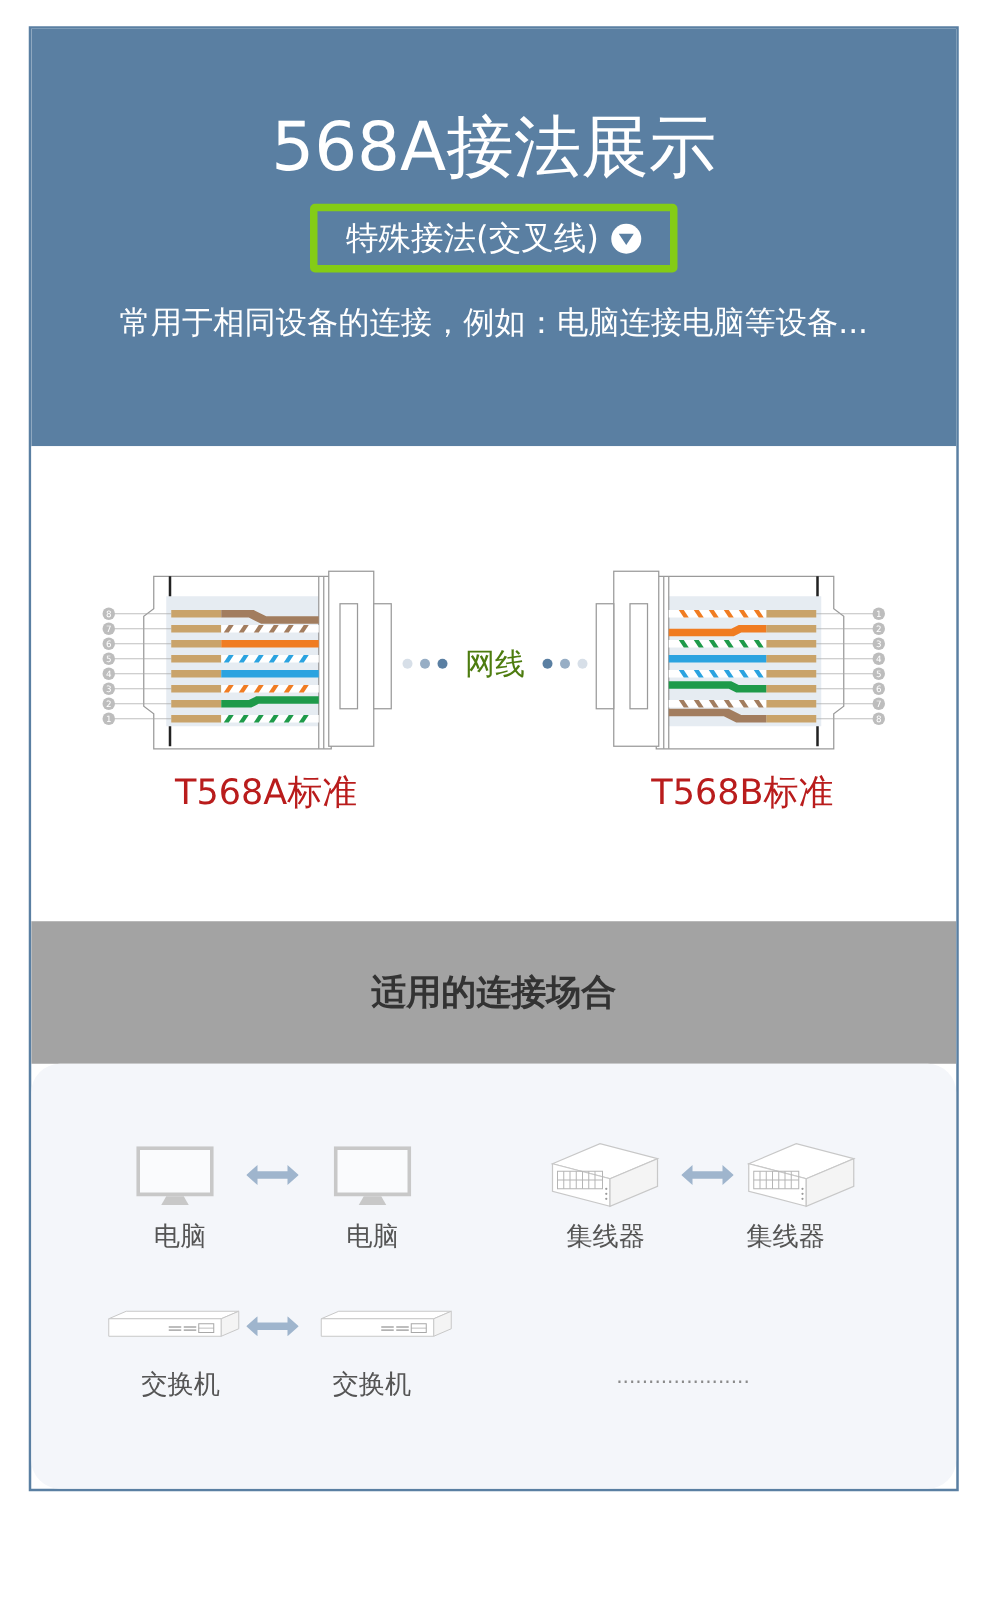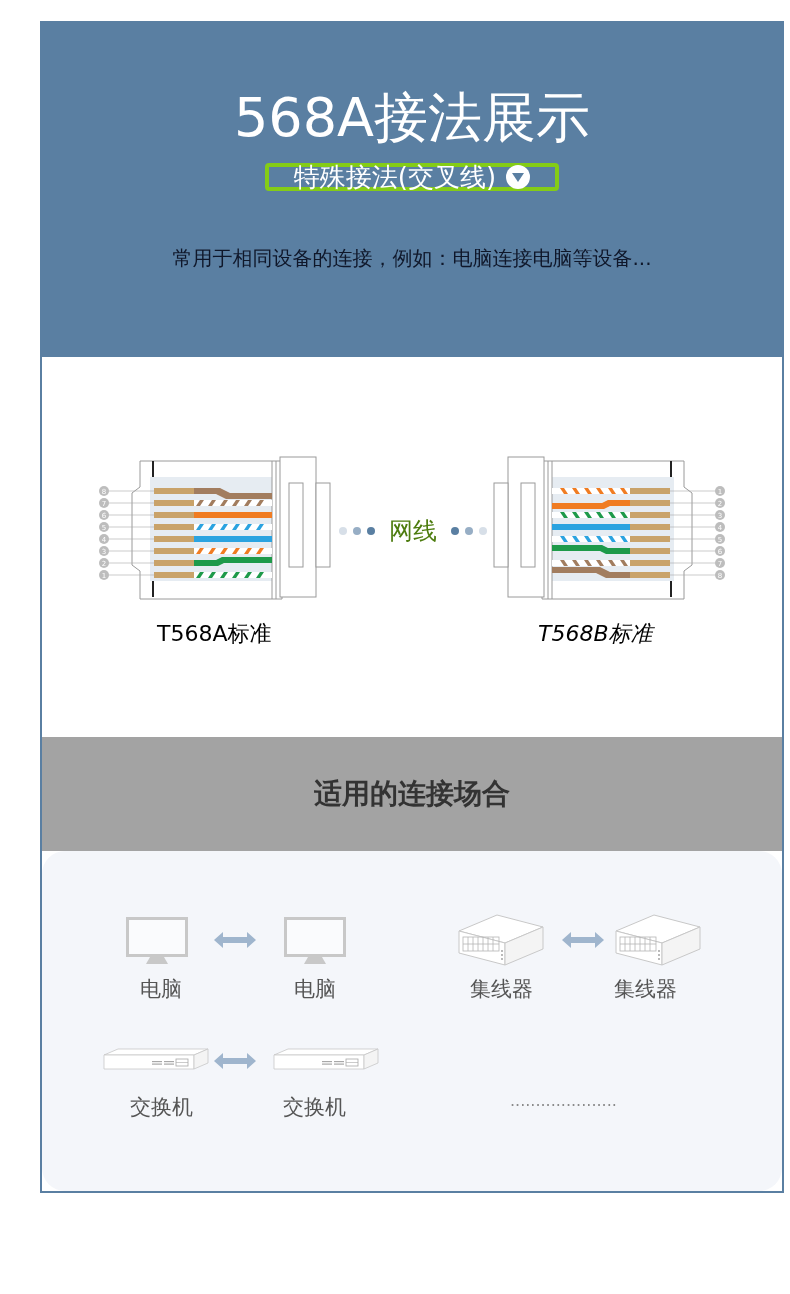--- a/index.html
+++ b/index.html
@@ -1,58 +1,58 @@
 <!DOCTYPE html>
 <html><head>
 <meta charset="utf-8">
 <style>
   * { box-sizing: border-box; margin: 0; padding: 0; }
   html, body { width: 790px; height: 1294px; background: #ffffff; overflow: hidden; }
   body { position: relative; font-family: "DejaVu Sans", "Liberation Sans", sans-serif; }
 
   .frame {
-    position: absolute; left: 40px; top: 21px; width: 744px; height: 1172px;
+    position: absolute; left: 23px; top: 21px; width: 744px; height: 1172px;
     border: 2px solid #5a7fa2; background: #ffffff; overflow: hidden;
   }
 
   
   .hero {
     position: absolute; left: 0; top: 0; width: 740px; height: 334px;
     background: #5a7fa2; color: #ffffff; text-align: center;
   }
   .hero-title {
     position: absolute; left: 0; right: 0; top: 62px;
     font-size: 54px; line-height: 66px; font-weight: normal; letter-spacing: 0px;
   }
   .type-select {
-    position: absolute; left: 223px; top: 140px; width: 294px; height: 28px;
-    border: 4px solid #84cc16; border-radius: 4px;
+    position: absolute; left: 223px; top: 140px; width: 294px; height: 55px;
+    border: 6px solid #84cc16; border-radius: 4px;
     display: flex; align-items: center; justify-content: center; gap: 10px;
     cursor: pointer;
   }
   .type-select-label { font-size: 26px; line-height: 30px; color: #ffffff; }
   .caret-icon {
     width: 24px; height: 24px; border-radius: 50%; background: #ffffff;
     position: relative; flex: 0 0 24px;
   }
   .caret-icon::after {
     content: ""; position: absolute; left: 6px; top: 8px;
     border-left: 6px solid transparent; border-right: 6px solid transparent;
     border-top: 9px solid #5a7fa2;
   }
   .hero-desc {
     position: absolute; left: 0; right: 0; top: 220px;
-    font-size: 20px; line-height: 30px; color: #0f172a;
+    font-size: 25px; line-height: 30px; color: #ffffff;
   }
 
   
   .diagram { position: absolute; left: 0; top: 334px; width: 740px; height: 380px; background: #ffffff; }
   .plug { position: absolute; width: 240px; height: 150px; }
   .plug-caption {
-    position: absolute; font-size: 22px; color: #000000; line-height: 30px; white-space: nowrap;
+    position: absolute; font-size: 28px; color: #b91c1c; line-height: 30px; white-space: nowrap;
   }
   .cable-label {
     position: absolute; left: 296px; top: 156px; width: 150px; height: 36px;
     display: flex; align-items: center; justify-content: center; gap: 6px;
   }
   .dot { width: 8px; height: 8px; border-radius: 50%; display: inline-block; }
   .cable-text { font-size: 24px; color: #4d7c0f; margin: 0 8px; line-height: 30px; }
 
   
   .section-bar {
@@ -287,21 +287,21 @@
         <text x="228" y="40.5">1</text>
           <text x="228" y="52.5">2</text>
           <text x="228" y="64.5">3</text>
           <text x="228" y="76.5">4</text>
         <text x="228" y="88.5">5</text>
           <text x="228" y="100.5">6</text>
           <text x="228" y="112.5">7</text>
           <text x="228" y="124.5">8</text>
       </g>
     </svg>
-    <div class="plug-caption" style="left:496px; top:262px;font-style:italic;">T568B标准</div>
+    <div class="plug-caption" style="left:496px; top:262px;">T568B标准</div>
   </div>
 
   <div class="section-bar">
     <h2 class="section-title">适用的连接场合</h2>
   </div>
 
   <div class="scenarios">
 
     <div>
       <svg class="device" style="left:84px; top:66px; width:62px; height:50px;" viewBox="0 0 62 50">

